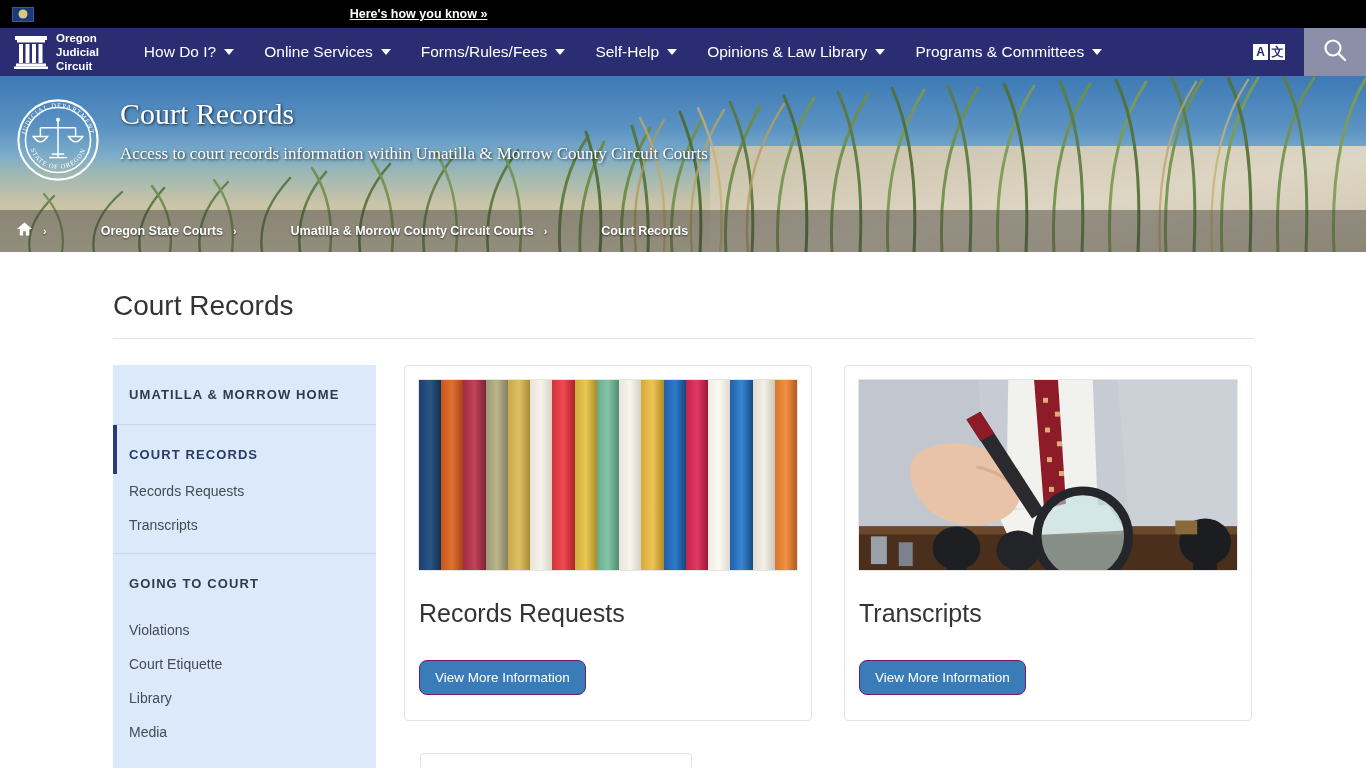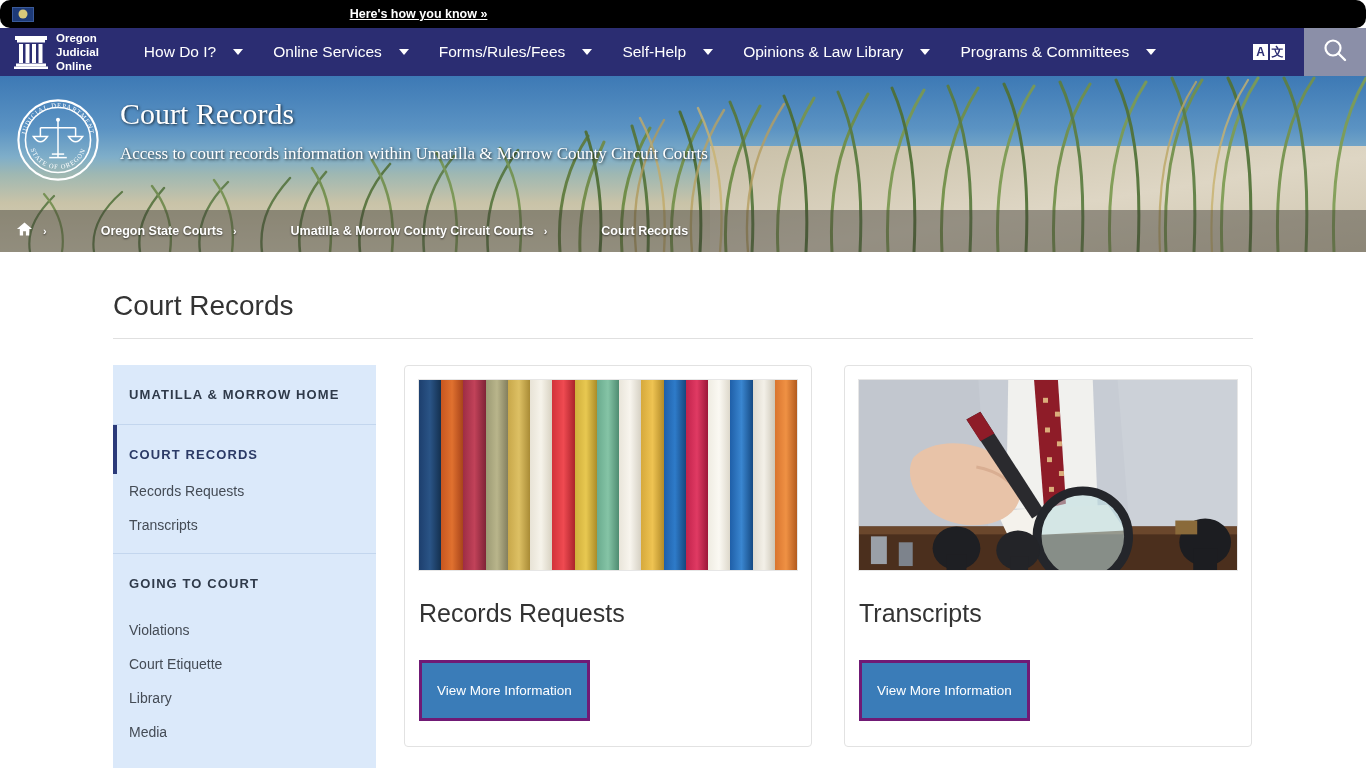--- a/index.html
+++ b/index.html
@@ -11,21 +11,20 @@
   }
 
   
   .state-banner {
     height: 28px;
     background: #000000;
     display: flex;
     align-items: center;
     padding-left: 12px;
     gap: 10px;
-    border-radius: 10px;
   }
   .state-flag {
     width: 22px; height: 15px;
     background: #1d3a78;
     border: 1px solid #3a5a9a;
     position: relative;
     flex: 0 0 auto;
   }
   .state-flag::after {
     content: "";
@@ -74,21 +73,21 @@
     flex: 1 1 auto;
     gap: 0px;
     padding-left: 16px;
   }
   .navlink {
     color: #ffffff;
     font-size: 15.5px;
     padding: 0 15px;
     display: flex;
     align-items: center;
-    gap: 17px;
+    gap: 8px;
     height: 60px;
     cursor: pointer;
     white-space: nowrap;
   }
   .caret {
     width: 0; height: 0;
     border-left: 5px solid transparent;
     border-right: 5px solid transparent;
     border-top: 6px solid #ffffff;
     display: inline-block;
@@ -270,23 +269,23 @@
     font-size: 25px;
     color: #333333;
     font-weight: normal;
     margin: 28px 0 0 1px;
   }
   .card-btn {
     margin: 32px 0 12px 1px;
     background: #3a7cb8;
     color: #ffffff;
     font-size: 13.5px;
-    border: 3px solid #701a75;
-    border-radius: 0;
-    padding: 20px 15px;
+    border: 1px solid #701a75;
+    border-radius: 8px;
+    padding: 9px 15px;
     cursor: pointer;
     font-family: "Liberation Sans", sans-serif;
     display: inline-block;
   }
   .card-partial {
     width: 272px;
     height: 60px;
     border: 1px solid #e2e2e2;
     border-radius: 4px;
     background: #ffffff;
@@ -317,21 +316,21 @@
         <rect x="11.5" y="10" width="4" height="19" fill="#fff"></rect>
         <rect x="18" y="10" width="4" height="19" fill="#fff"></rect>
         <rect x="24.5" y="10" width="4" height="19" fill="#fff"></rect>
         <rect x="2" y="29.5" width="30" height="3" fill="#fff"></rect>
         <rect x="0" y="32.5" width="34" height="2.5" fill="#fff"></rect>
       </svg>
     </span>
     <span class="brand-text">
       <span>Oregon</span><br>
       <span>Judicial</span><br>
-      <span>Online</span>
+      <span>Circuit</span>
     </span>
   </div>
 
   <div class="navlinks">
     <div class="navlink">
       <span>How Do I?</span>
       <span class="caret"></span>
     </div>
     <div class="navlink">
       <span>Online Services</span>

